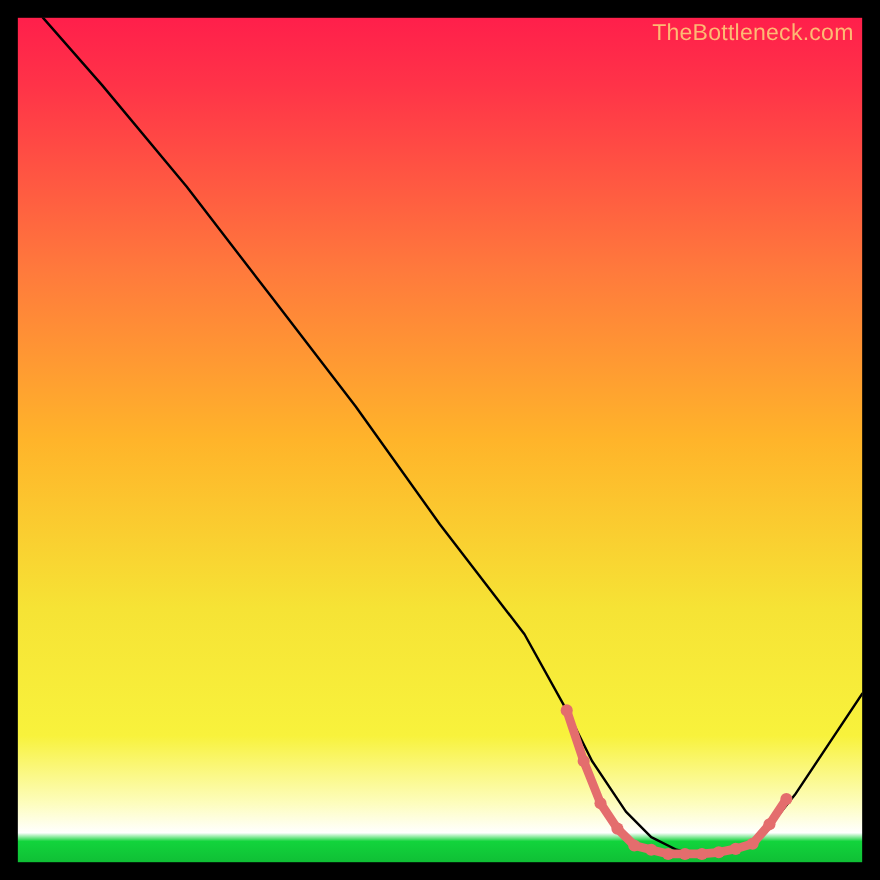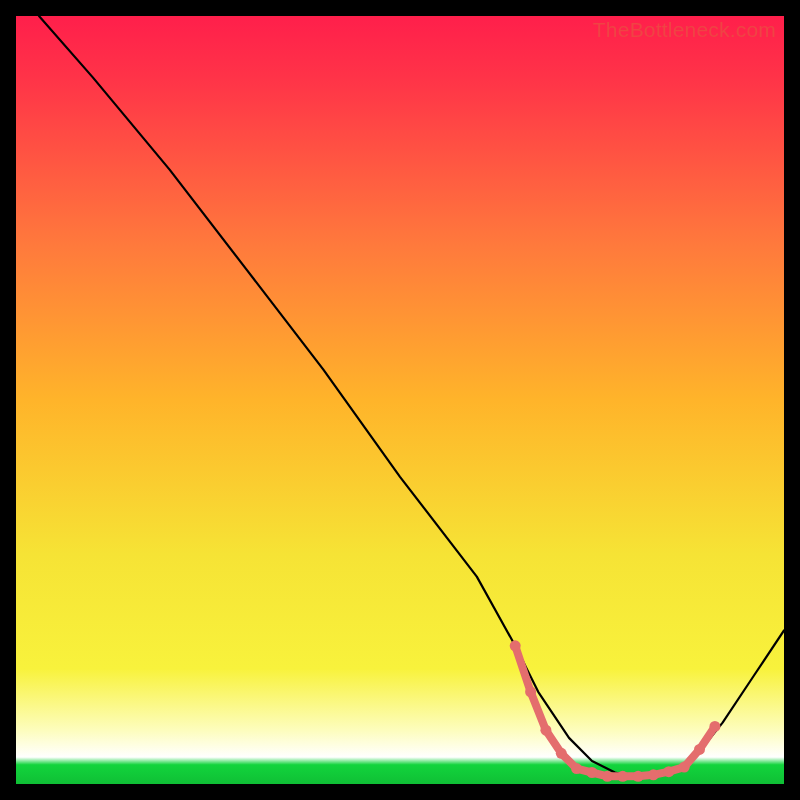--- a/index.html
+++ b/index.html
@@ -23,21 +23,21 @@
     position: absolute;
     left: 0;
     top: 0;
     width: 768px;
     height: 768px;
   }
   .watermark {
     position: absolute;
     top: 2px;
     right: 8px;
-    color: #ef4444;
+    color: #fdba74;
     font-size: 21px;
     font-weight: 500;
     letter-spacing: 0.2px;
   }
   svg { display: block; }
 </style>
 </head>
 <body>
 
 <div class="frame">

